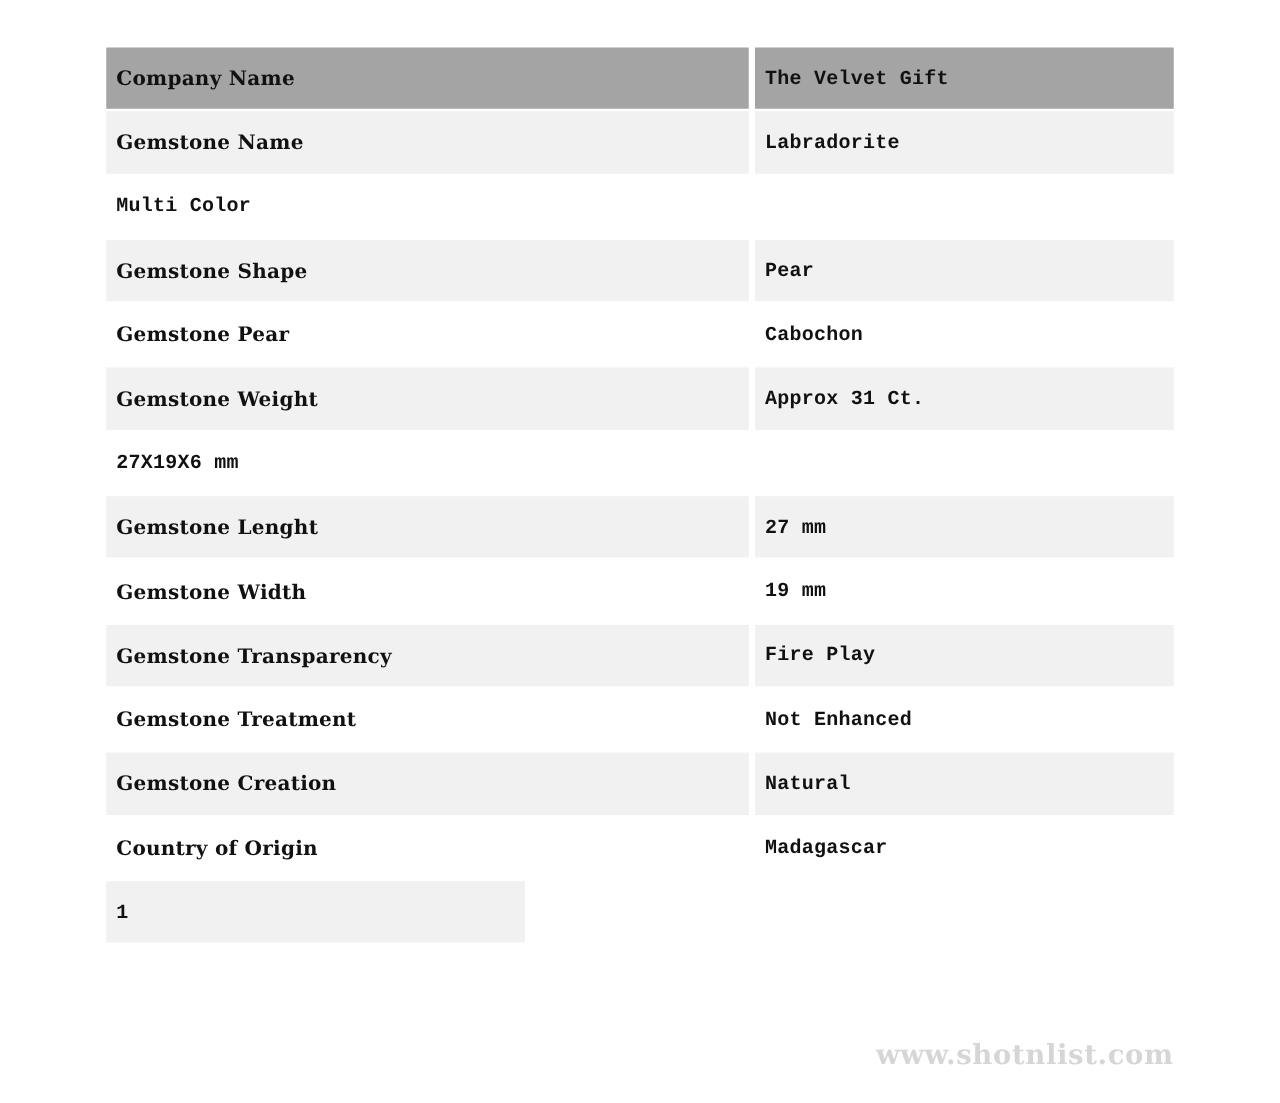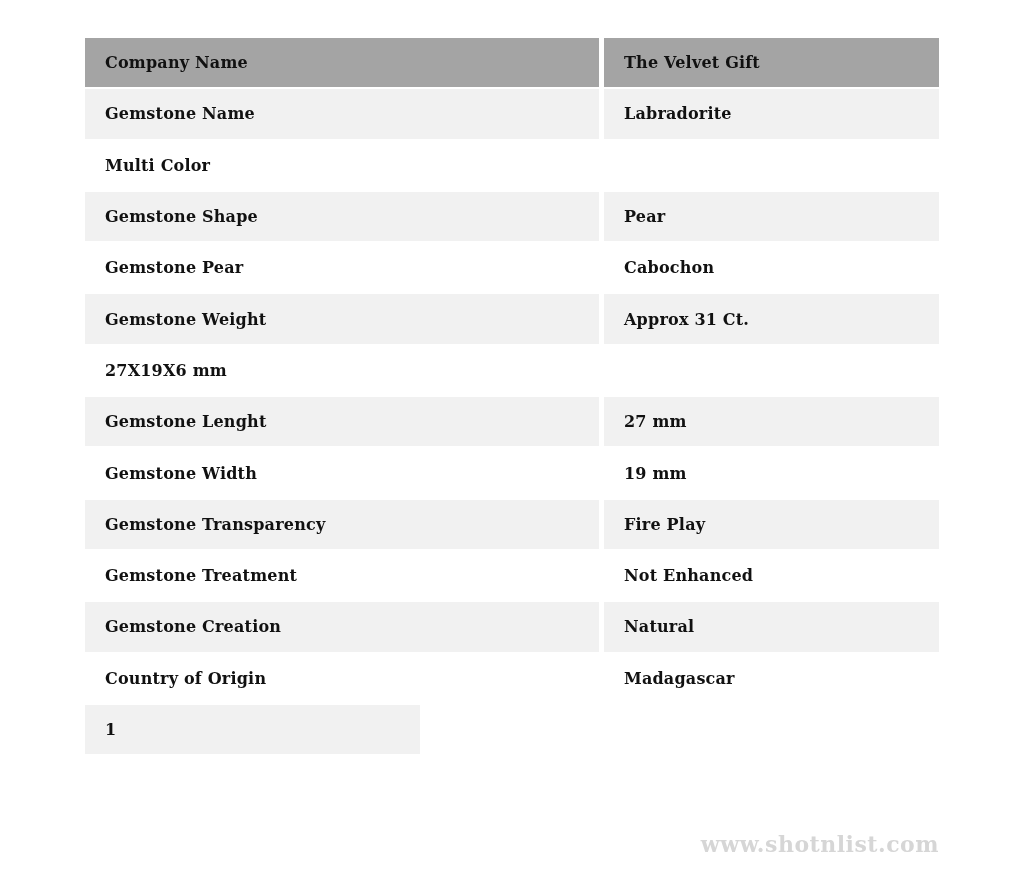--- a/index.html
+++ b/index.html
@@ -20,28 +20,28 @@
   .row {
     display: flex;
     column-gap: 5px;
     height: 49.3px;
     margin-bottom: 2px;
   }
   .cell {
     display: flex;
     align-items: center;
     box-sizing: border-box;
-    padding-left: 20px;
+    padding-left: 8px;
     font-size: 16px;
     font-weight: 700;
     color: var(--text-color, #111111);
     letter-spacing: 0.2px;
   }
   .cell.label-cell { width: 514px; }
-  .cell.value-cell { width: 335px; }
+  .cell.value-cell { width: 335px; font-family: Liberation Mono, monospace; }
   .row.header-row .cell { background: var(--header-bg, #a4a4a4); }
   
   .row:not(.header-row):nth-child(even) .cell { background: var(--stripe-bg, #f1f1f1); }
   .watermark {
     position: absolute;
     left: 85px;
     top: 831px;
     width: 854px;
     text-align: right;
     font-size: 22px;

